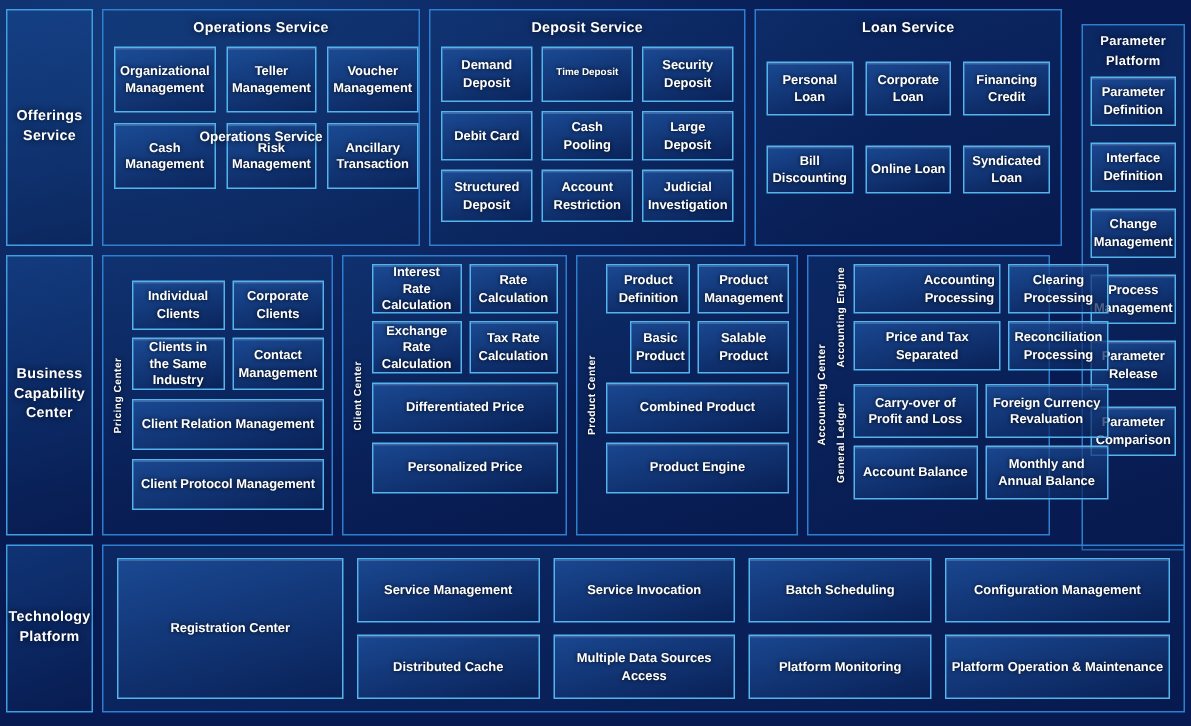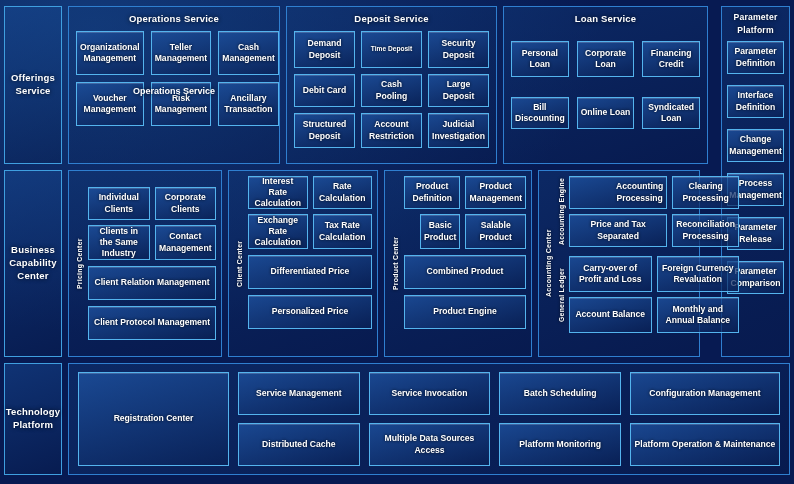--- a/index.html
+++ b/index.html
@@ -68,22 +68,22 @@
 
   <div class="row" style="top:6px;height:158px;padding:0 4px;gap:6px;">
 
     <div class="rail" style="width:58px;">Offerings Service</div>
 
     <div class="panel" style="width:212px;padding:6px 7px;">
       <div class="panel-title">Operations Service</div>
       <div class="grid3" style="margin-top:7px;">
         <div class="cell" style="height:44px;">Organizational Management</div>
         <div class="cell" style="height:44px;">Teller Management</div>
+        <div class="cell" style="height:44px;">Voucher Management</div>
         <div class="cell" style="height:44px;">Cash Management</div>
-        <div class="cell" style="height:44px;">Voucher Management</div>
         <div class="cell" style="height:44px;">Risk Management</div>
         <div class="cell" style="height:44px;">Ancillary Transaction</div>
       </div>
       <div class="overlap-title" style="left:50%;transform:translateX(-50%);top:79px;">Operations Service</div>
     </div>
 
     <div class="panel" style="width:211px;padding:6px 7px;">
       <div class="panel-title">Deposit Service</div>
       <div class="grid3" style="margin-top:7px;gap:6px;">
         <div class="cell" style="height:37px;">Demand Deposit</div>
@@ -106,21 +106,21 @@
         <div class="cell" style="height:36px;">Financing Credit</div>
       </div>
       <div class="grid3" style="margin-top:20px;gap:8px;">
         <div class="cell" style="height:32px;">Bill Discounting</div>
         <div class="cell" style="height:32px;">Online Loan</div>
         <div class="cell" style="height:32px;">Syndicated Loan</div>
       </div>
     </div>
   </div>
 
-  <div class="panel" style="position:absolute;left:721px;top:6px;width:69px;height:351px;padding:5px 5px;">
+  <div class="panel" style="position:absolute;left:721px;top:16px;width:69px;height:351px;padding:5px 5px;">
     <div class="panel-title" style="font-size:8.6px;">Parameter</div>
     <div class="panel-title" style="font-size:8.6px;margin-top:3px;">Platform</div>
     <div class="stack" style="margin-top:6px;gap:11px;">
       <div class="cell" style="height:33px;">Parameter Definition</div>
       <div class="cell" style="height:33px;">Interface Definition</div>
       <div class="cell" style="height:33px;">Change Management</div>
       <div class="cell" style="height:33px;">Process Management</div>
       <div class="cell" style="height:33px;">Parameter Release</div>
       <div class="cell" style="height:33px;">Parameter Comparison</div>
     </div>

